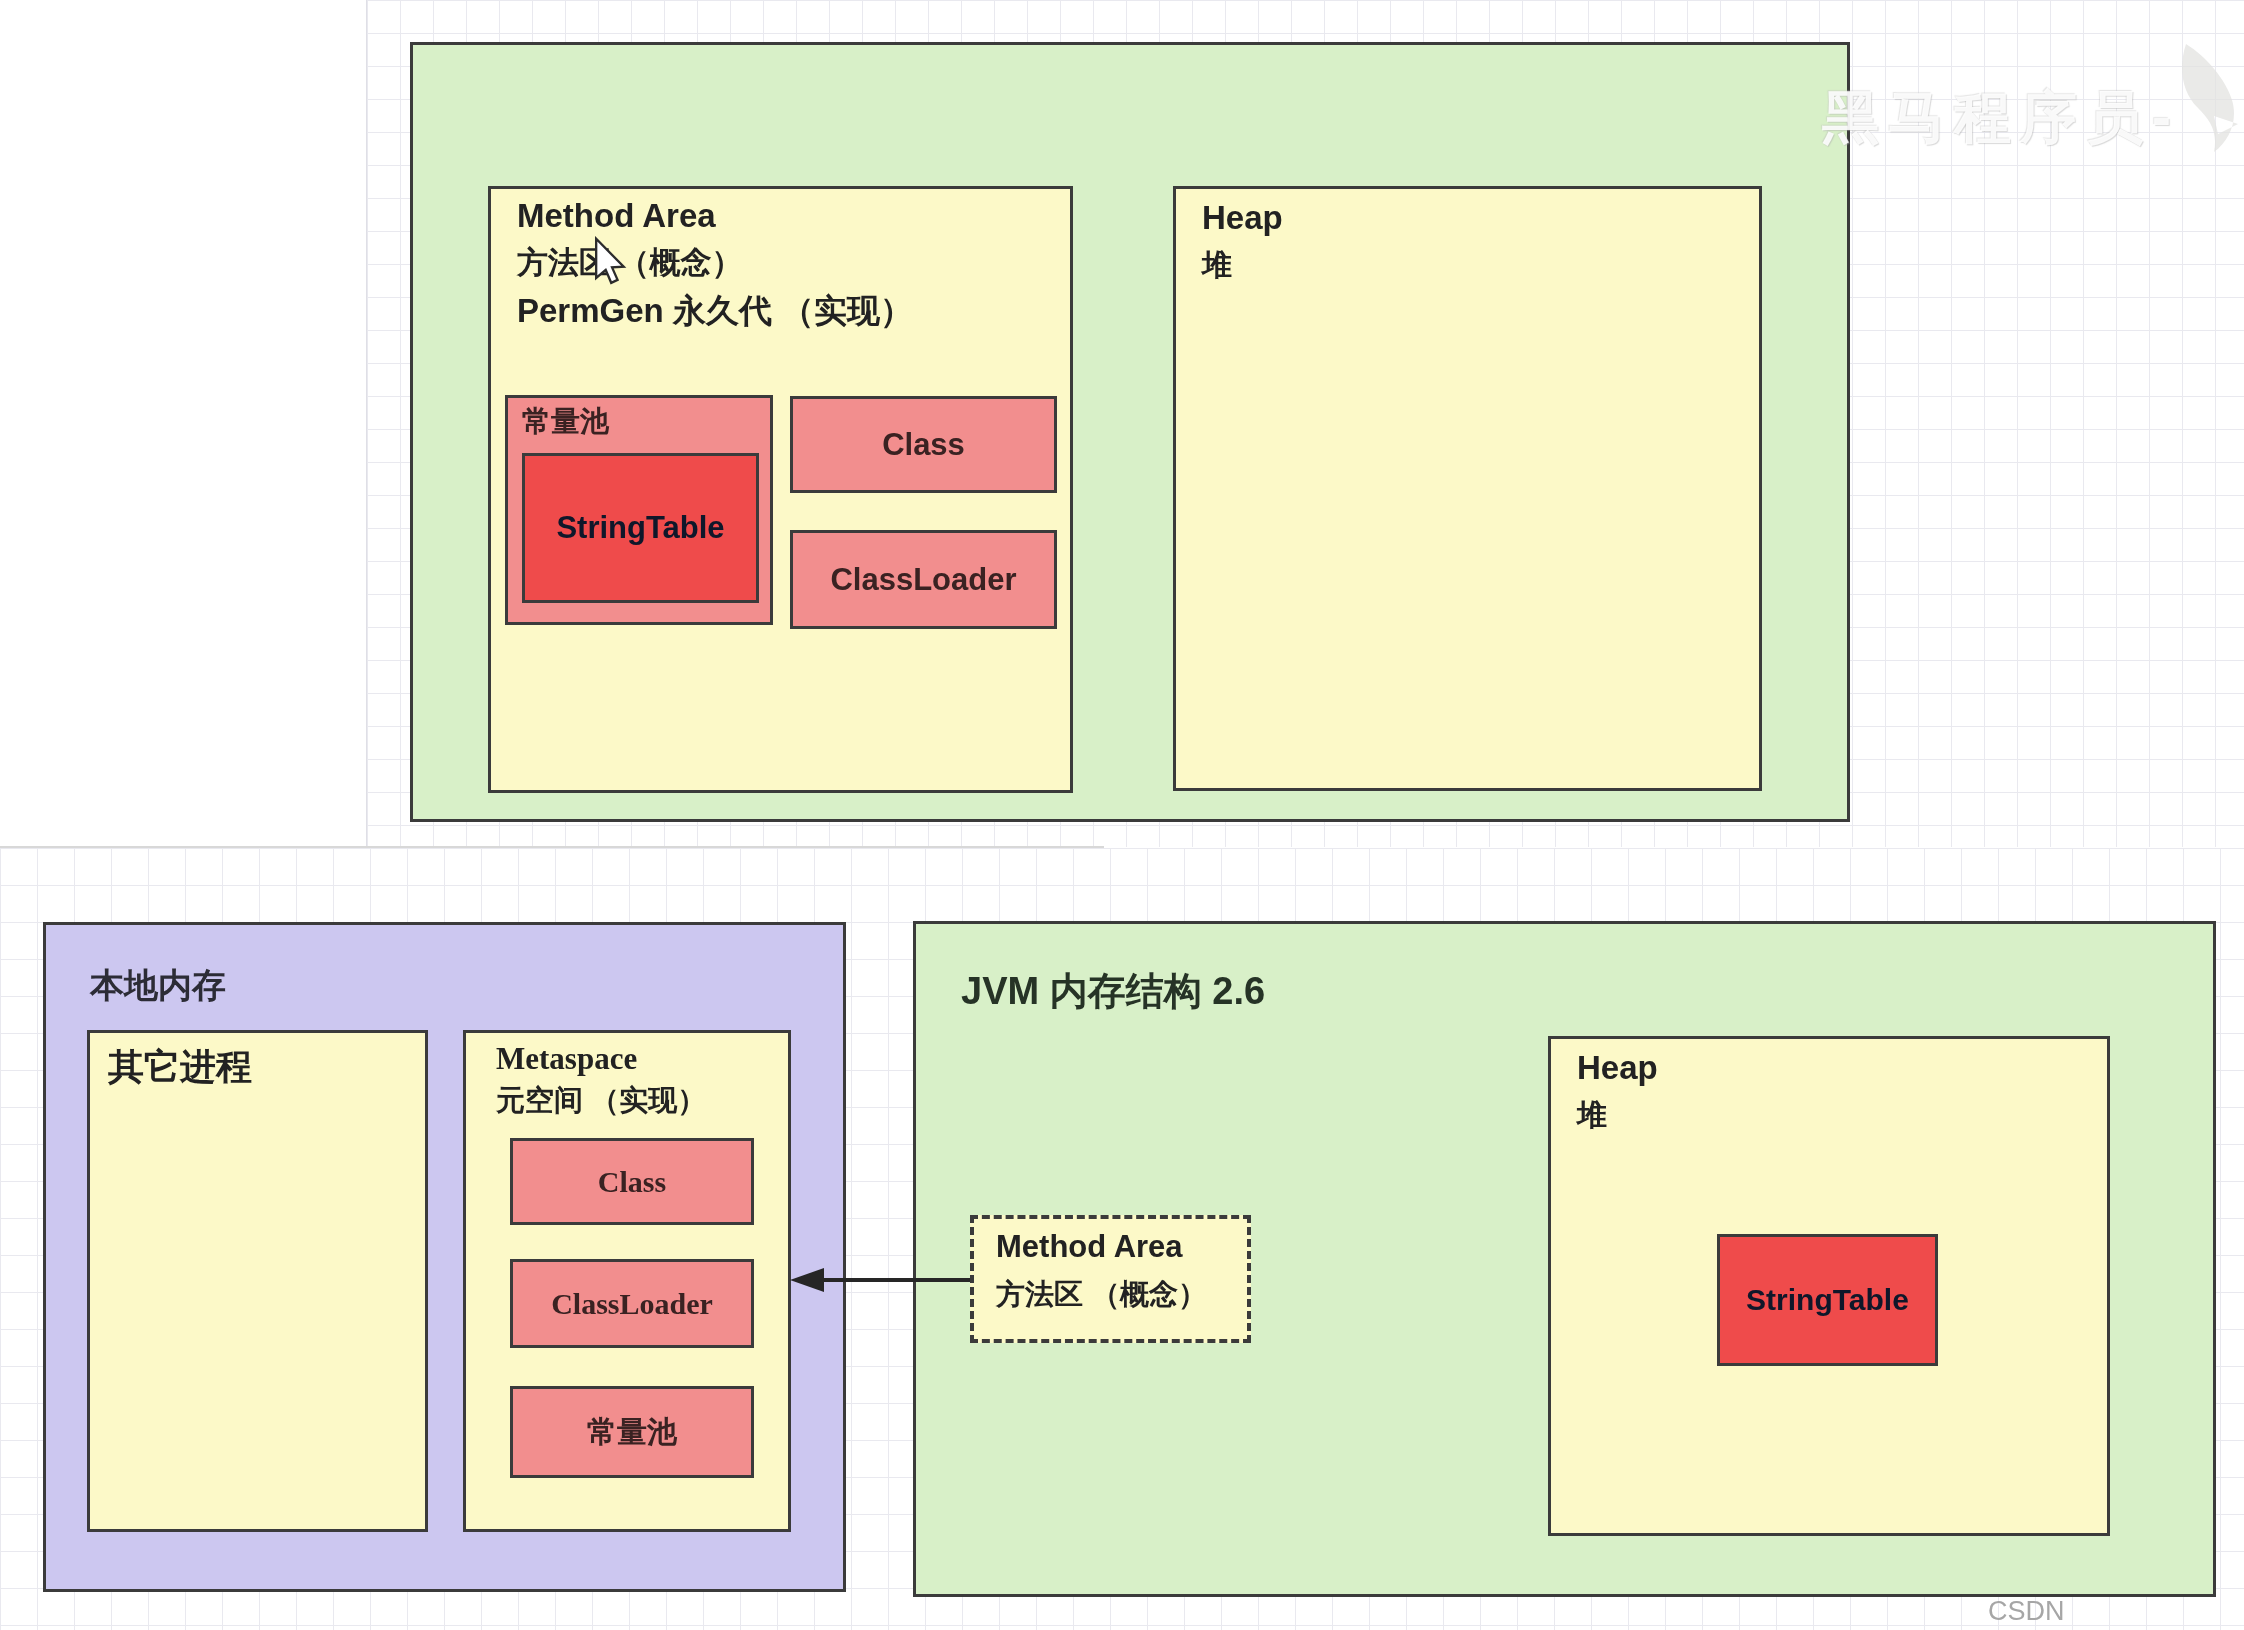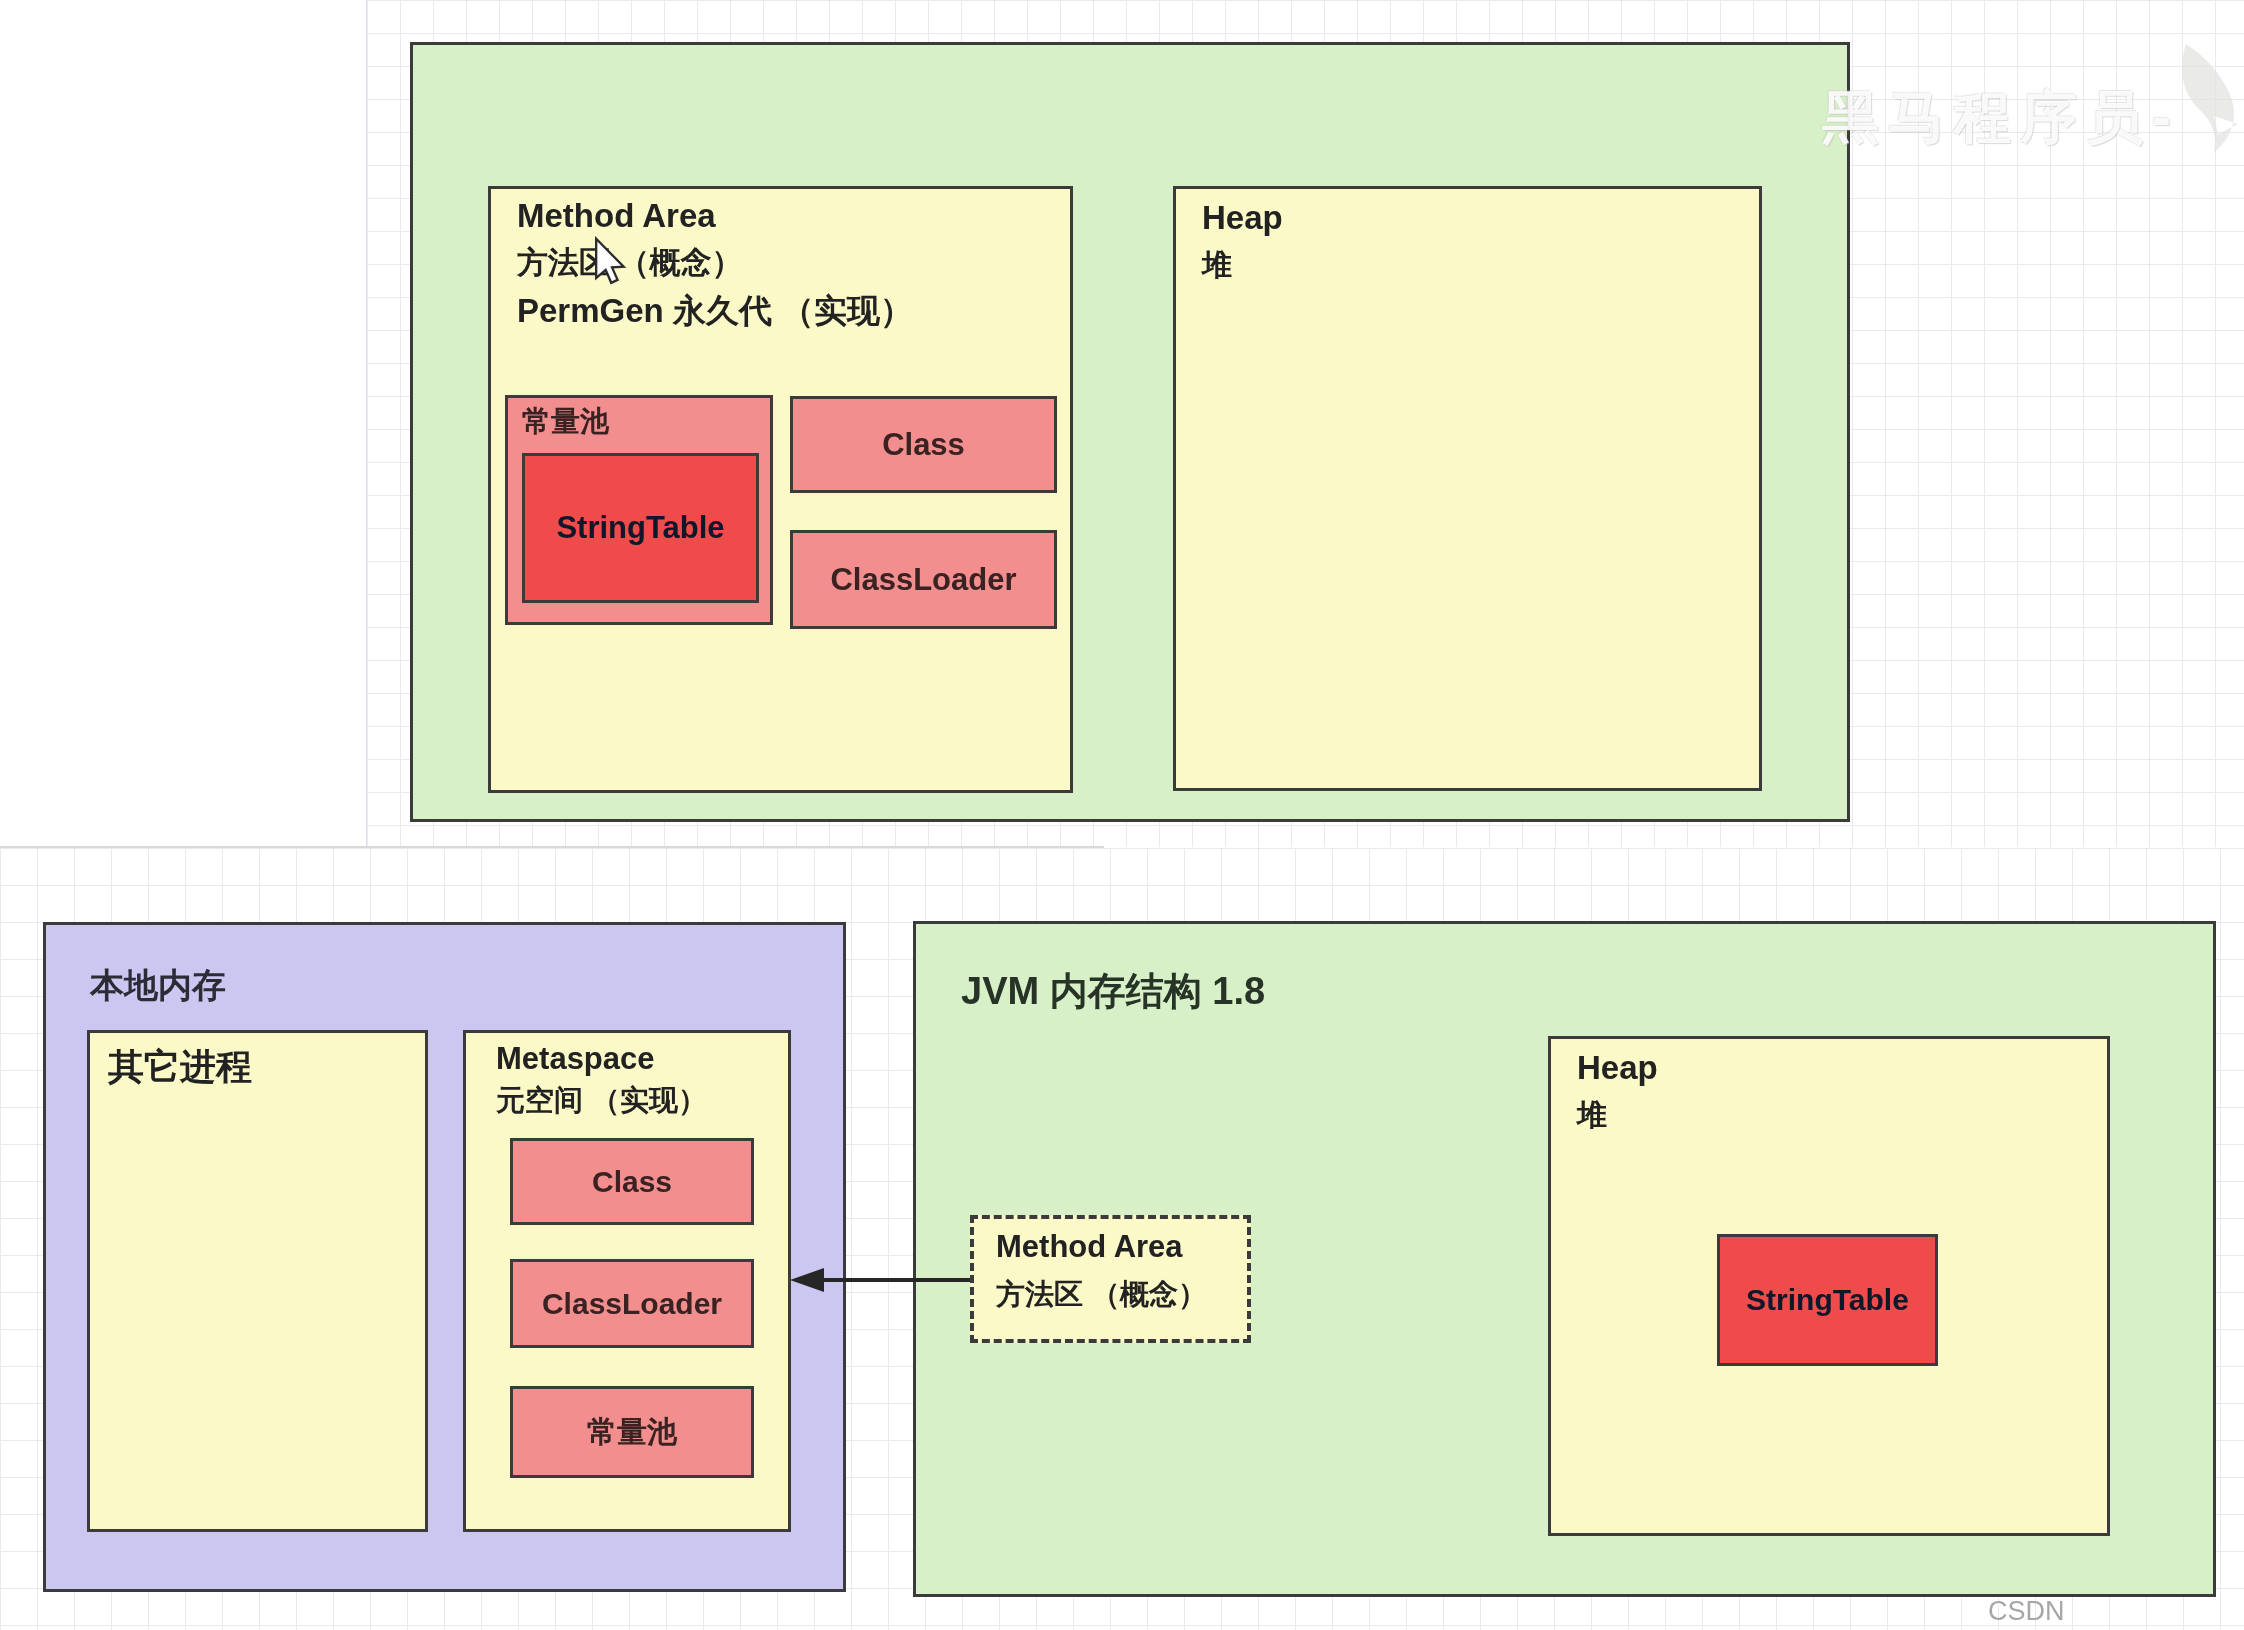--- a/index.html
+++ b/index.html
@@ -88,39 +88,39 @@
   </svg>
 
   <div class="panel" style="left:43px;top:922px;width:803px;height:670px;background:var(--panel_purple);">
 
     <div class="lbl" style="left:44px;top:38px;font-size:34px;color:#2c2c36;font-family:Liberation Serif, serif;">本地内存</div>
 
     <div class="ybox" style="left:41px;top:105px;width:341px;height:502px;">
       <div class="lbl" style="left:18px;top:10px;font-size:36px;">其它进程</div>
     </div>
 
-    <div class="ybox" style="left:417px;top:105px;width:328px;height:502px;">
+    <div class="ybox" style="left:417px;top:105px;width:328px;height:502px;font-family:Liberation Serif, serif;">
       <div class="lbl" style="left:30px;top:8px;font-size:31px;">Metaspace</div>
       <div class="lbl" style="left:30px;top:48px;font-size:29px;text-align:right;">元空间 （实现）</div>
 
       <div class="cell" style="left:44px;top:105px;width:244px;height:87px;font-size:30px;">
         <span>Class</span>
       </div>
       <div class="cell" style="left:44px;top:226px;width:244px;height:89px;font-size:30px;">
         <span>ClassLoader</span>
       </div>
       <div class="cell" style="left:44px;top:353px;width:244px;height:92px;font-size:30px;">
         <span>常量池</span>
       </div>
     </div>
   </div>
 
   <div class="panel" style="left:913px;top:921px;width:1303px;height:676px;background:var(--panel_green);">
 
-    <div class="lbl title-green" style="left:45px;top:42px;font-size:38px;">JVM 内存结构 1.8</div>
+    <div class="lbl title-green" style="left:45px;top:42px;font-size:38px;">JVM 内存结构 2.6</div>
 
     <div style="position:absolute;left:54px;top:291px;width:281px;height:128px;background:var(--box_yellow);
                 border:4px dashed var(--border);box-sizing:border-box;">
       <div class="lbl" style="left:22px;top:10px;font-size:31px;">Method Area</div>
       <div class="lbl" style="left:22px;top:56px;font-size:29px;">方法区 （概念）</div>
     </div>
 
     <div class="ybox" style="left:632px;top:112px;width:562px;height:500px;">
       <div class="lbl" style="left:26px;top:10px;font-size:33px;">Heap</div>
       <div class="lbl" style="left:26px;top:56px;font-size:30px;">堆</div>

